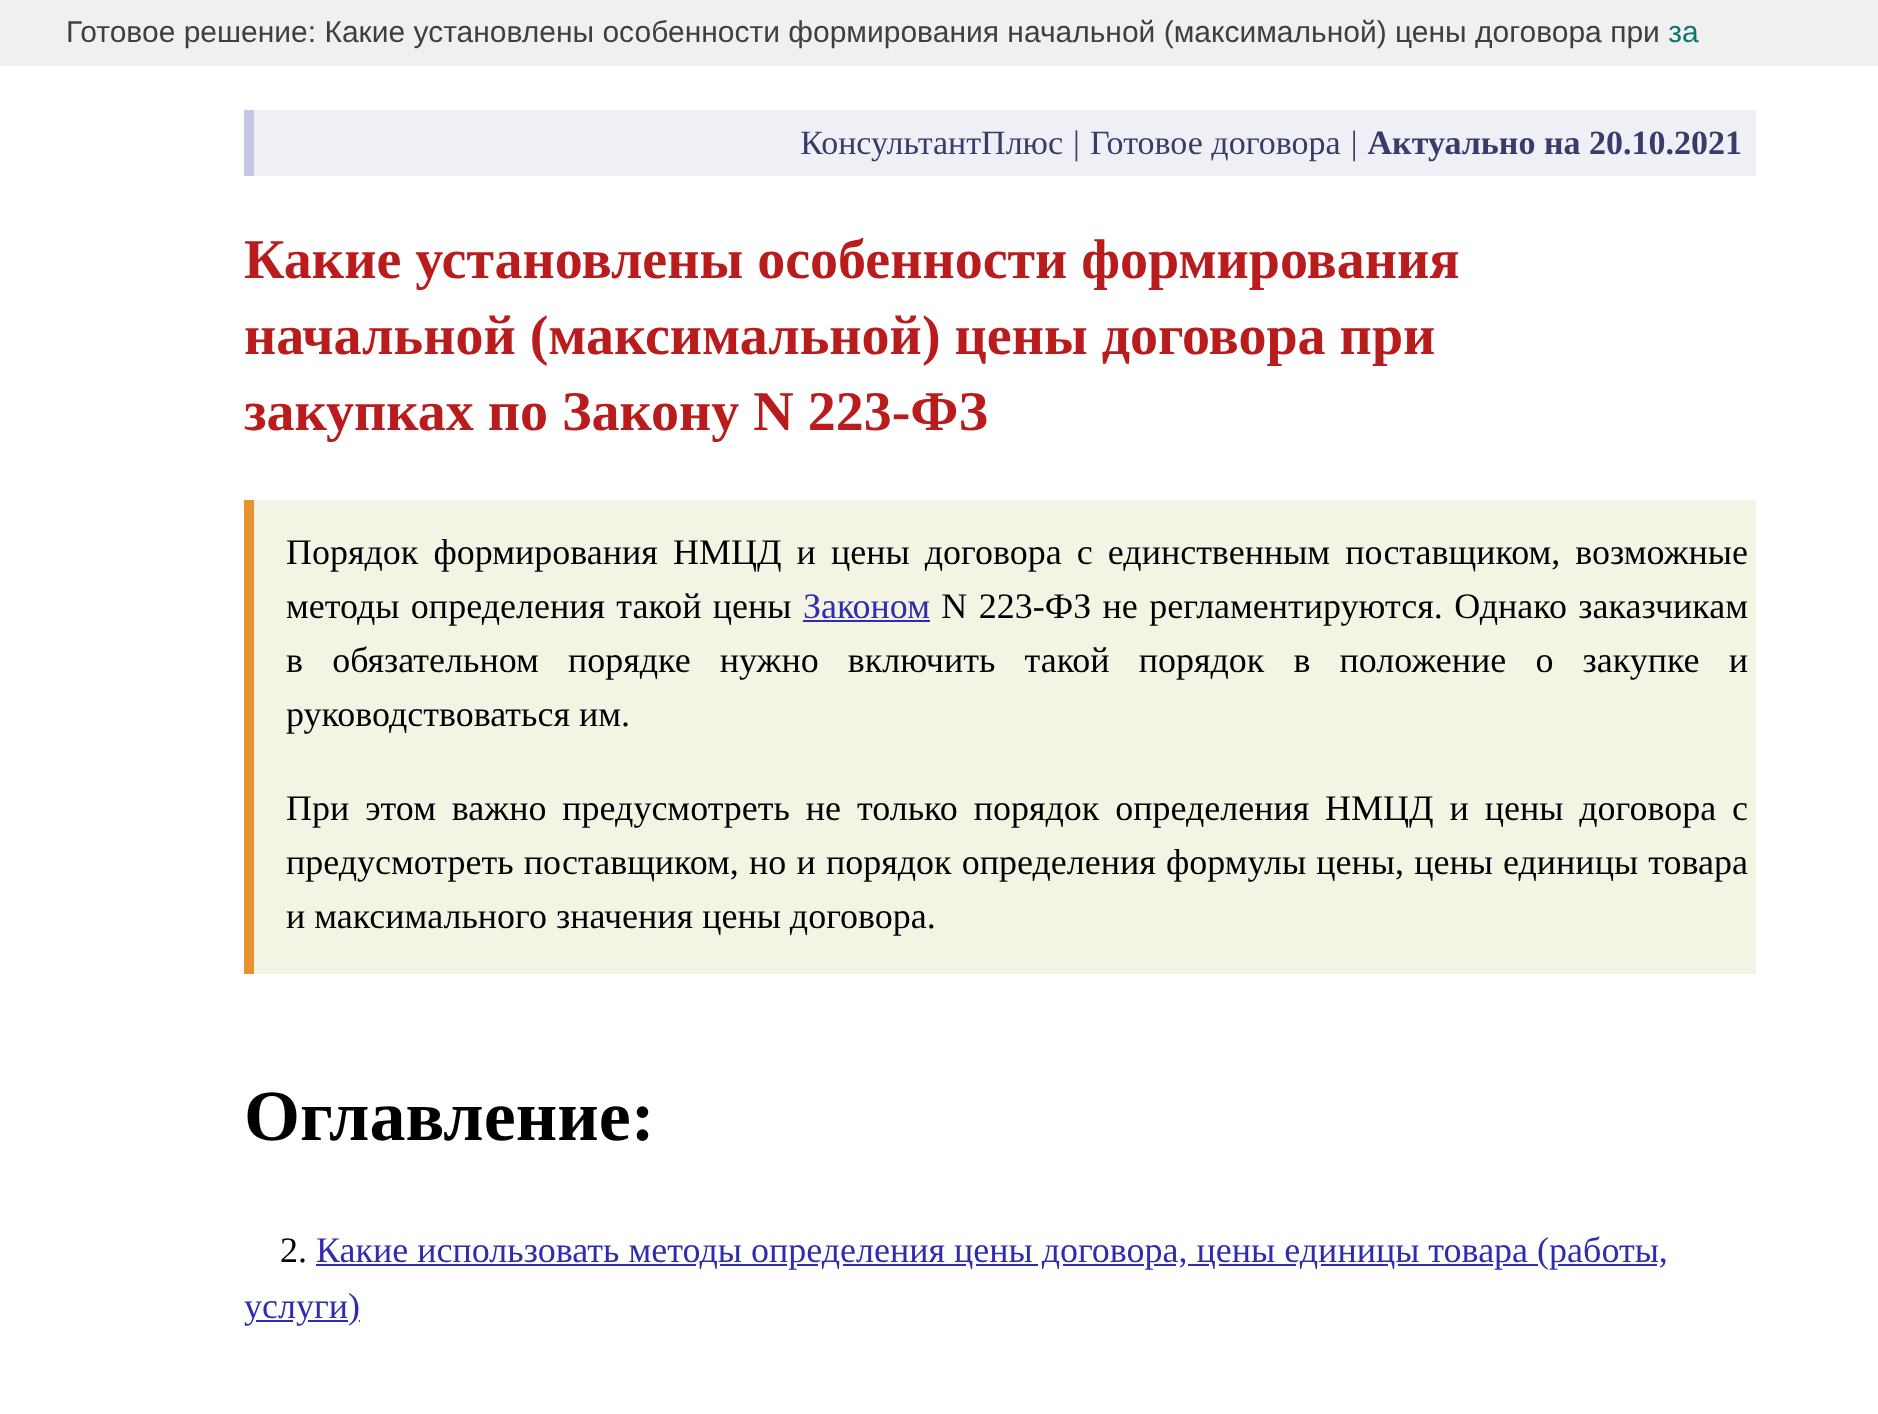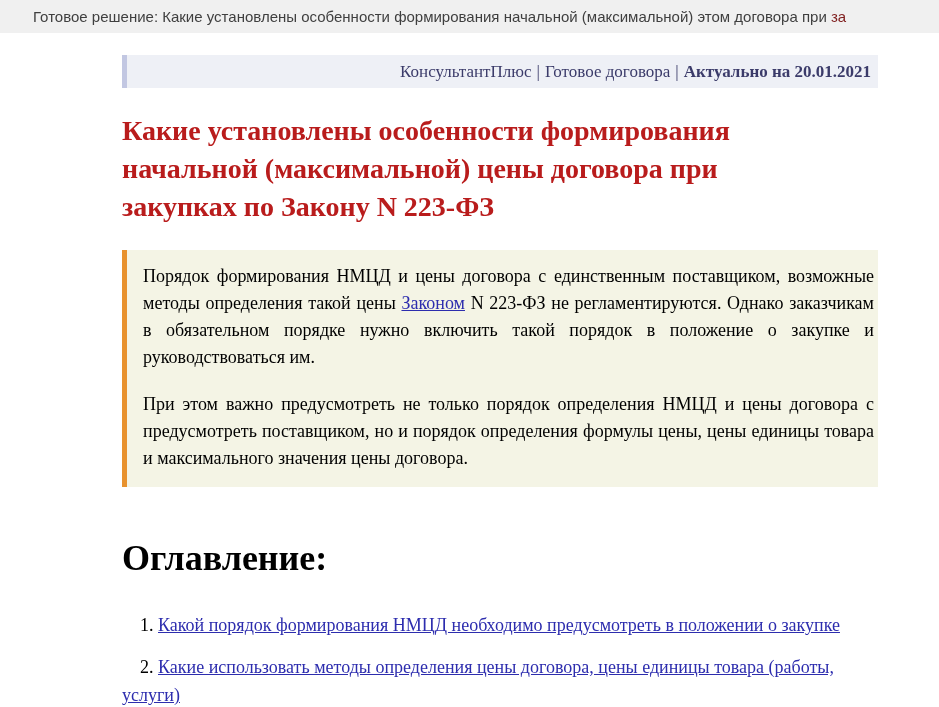--- a/index.html
+++ b/index.html
@@ -17,21 +17,21 @@
     height: 33px;
     line-height: 33px;
     background: var(--topbar-bg, #f0f0f0);
     padding-left: 33px;
     font-family: "Liberation Sans", "DejaVu Sans", sans-serif;
     font-size: 15px;
     color: #3f3f3f;
     white-space: nowrap;
     overflow: hidden;
   }
-  .topbar .faded { color: #7f1d1d; }
+  .topbar .faded { color: #0f766e; }
 
   
   .page {
     margin-left: 122px;
     width: 756px;
     padding-bottom: 20px;
   }
 
   
   .doc-header {
@@ -93,34 +93,33 @@
     font-size: 18px;
     line-height: 28px;
     text-indent: 18px;
     color: #000000;
   }
   .toc-item .num { color: #000000; }
 </style>
 </head>
 <body>
 
-<div class="topbar"><span>Готовое решение: Какие установлены особенности формирования начальной (максимальной) этом договора при </span><span class="faded">за</span></div>
+<div class="topbar"><span>Готовое решение: Какие установлены особенности формирования начальной (максимальной) цены договора при </span><span class="faded">за</span></div>
 
 <div class="page">
 
-  <div class="doc-header"><span>КонсультантПлюс</span><span class="sep">|</span><span>Готовое договора</span><span class="sep">|</span><span class="date">Актуально на 20.01.2021</span></div>
+  <div class="doc-header"><span>КонсультантПлюс</span><span class="sep">|</span><span>Готовое договора</span><span class="sep">|</span><span class="date">Актуально на 20.10.2021</span></div>
 
   <h1 class="page-title">Какие установлены особенности формирования начальной (максимальной) цены договора при закупках по Закону N 223-ФЗ</h1>
 
   <div class="summary-box">
     <p><span>Порядок формирования НМЦД и цены договора с единственным поставщиком, возможные методы определения такой цены </span><a href="#">Законом</a><span> N 223-ФЗ не регламентируются. Однако заказчикам в обязательном порядке нужно включить такой порядок в положение о закупке и руководствоваться им.</span></p>
     <p>При этом важно предусмотреть не только порядок определения НМЦД и цены договора с предусмотреть поставщиком, но и порядок определения формулы цены, цены единицы товара и максимального значения цены договора.</p>
   </div>
 
   <h2 class="toc-heading">Оглавление:</h2>
 
   <div class="toc">
-    <p class="toc-item"><span class="num">1.</span> <a href="#">Какой порядок формирования НМЦД необходимо предусмотреть в положении о закупке</a></p>
     <p class="toc-item"><span class="num">2.</span> <a href="#">Какие использовать методы определения цены договора, цены единицы товара (работы, услуги)</a></p>
 
   </div>
 
 </div>
 
 </body></html>

